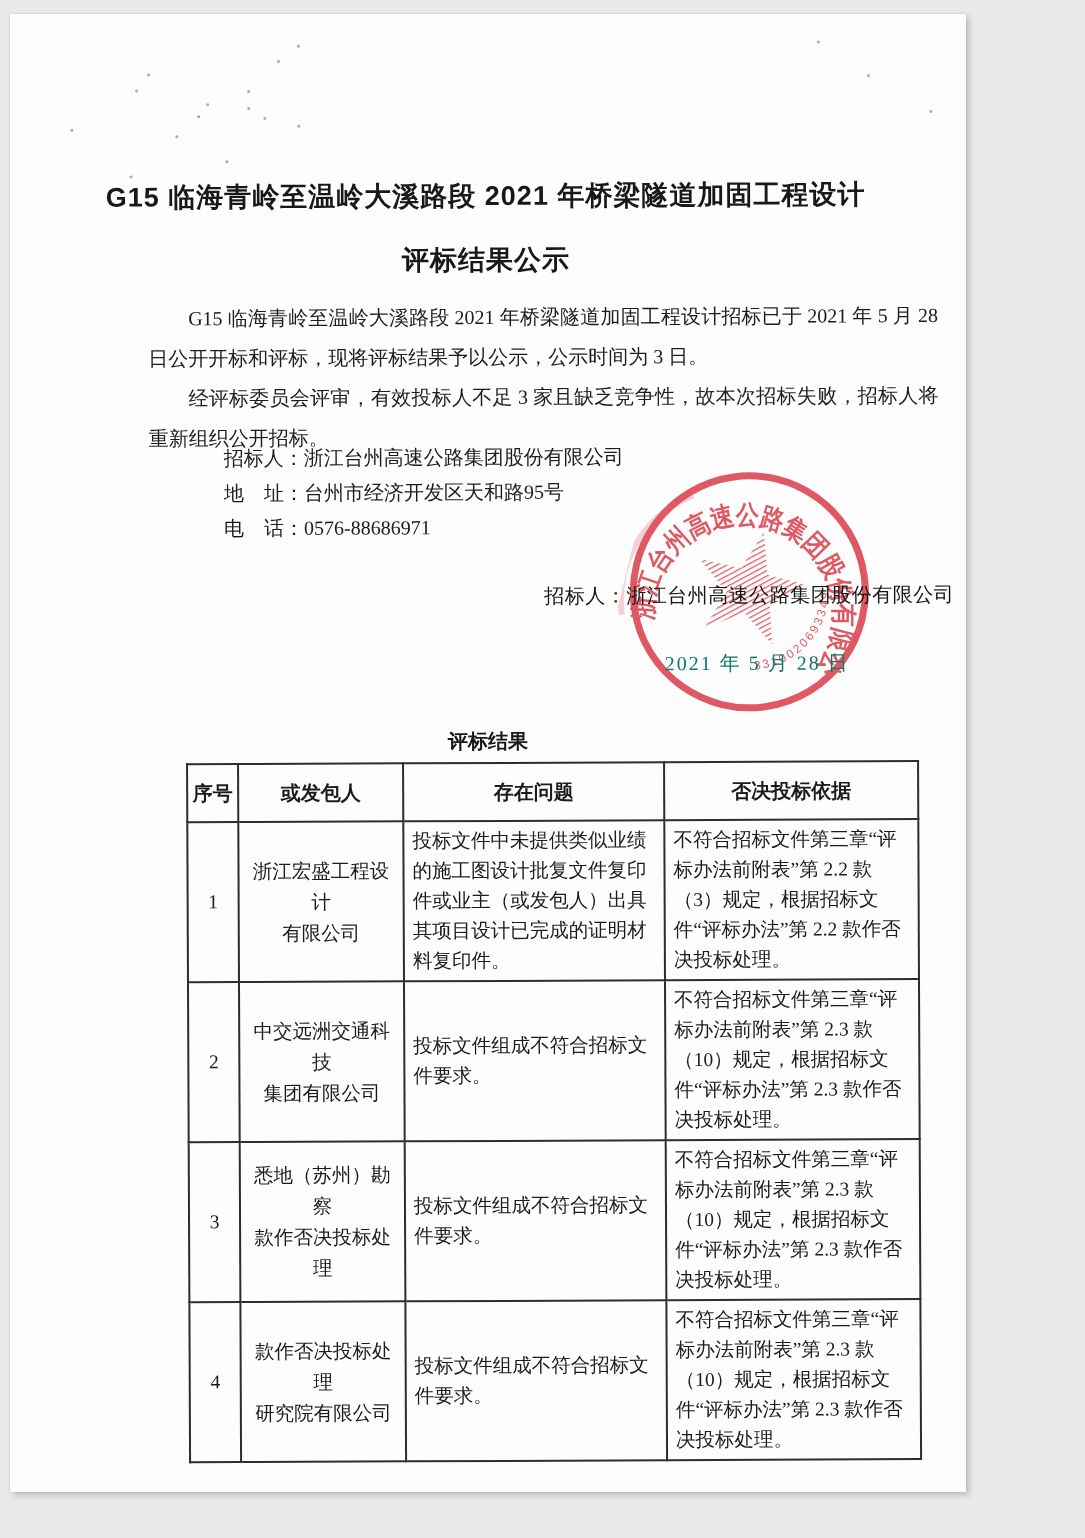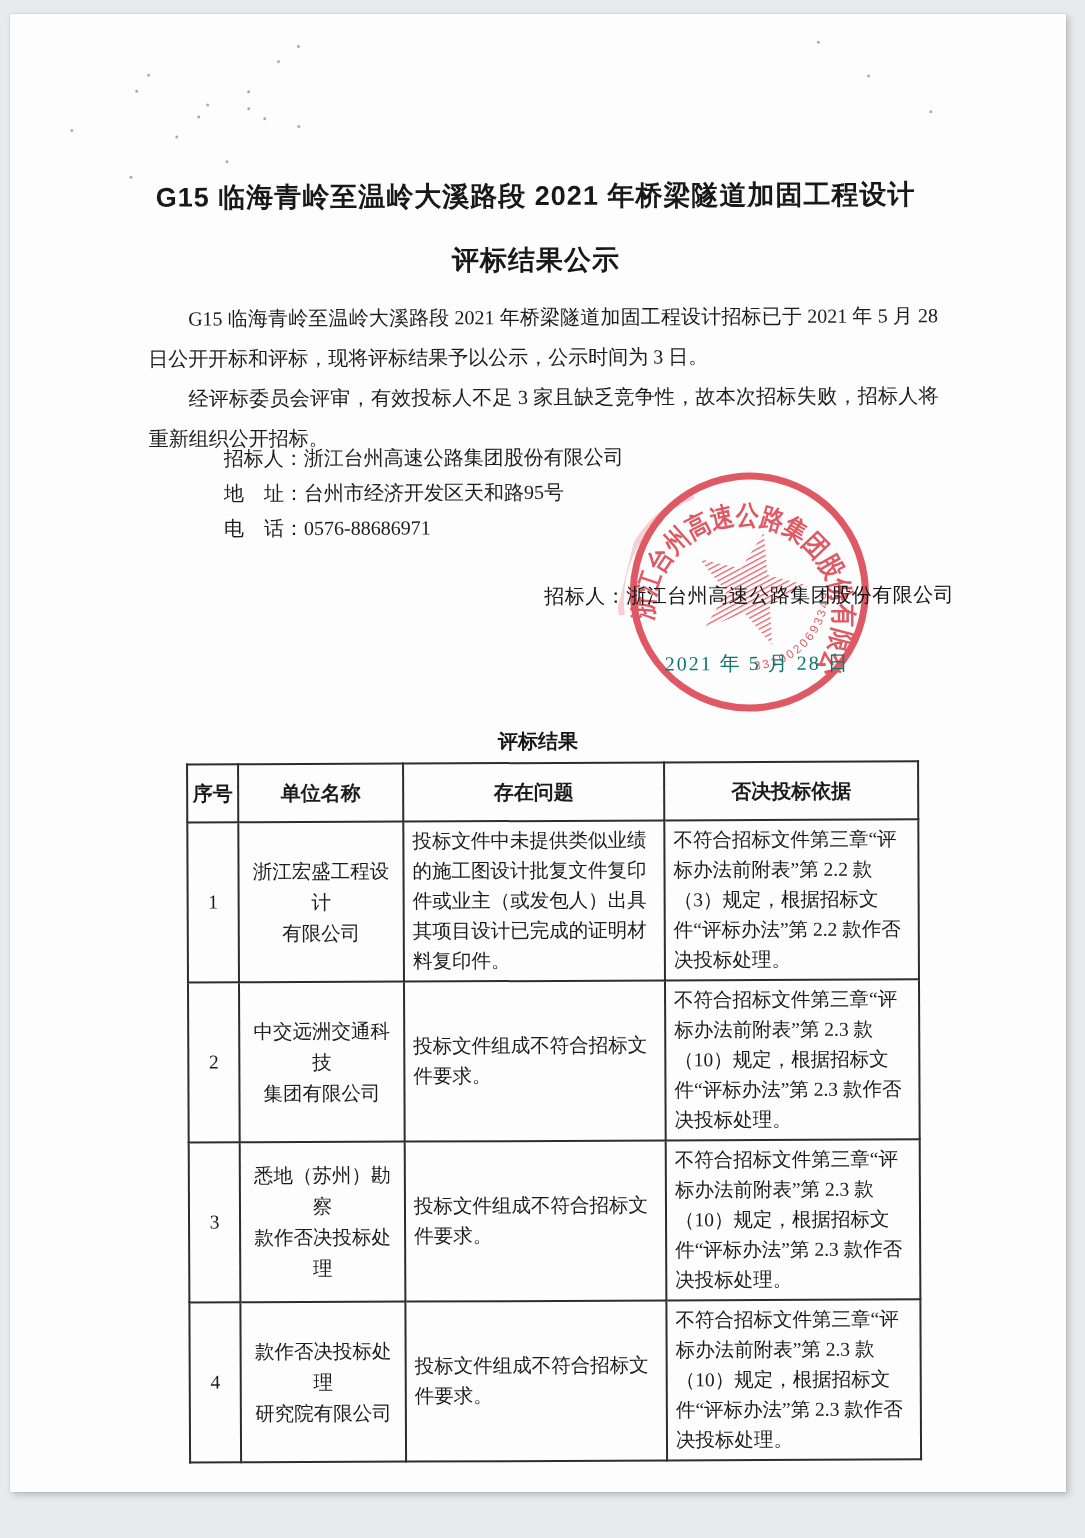--- a/index.html
+++ b/index.html
@@ -3,21 +3,21 @@
 <meta charset="utf-8">
 <style>
   html,body{margin:0;padding:0;}
   body{
     width:1085px;height:1538px;position:relative;overflow:hidden;
     background:#e9eaec;
     font-family:"Liberation Serif","DejaVu Serif",serif;
     color:#1f1f1f;
   }
   .page{
-    position:absolute;left:10px;top:14px;width:1056px;height:1478px;
+    position:absolute;left:10px;top:14px;width:956px;height:1478px;
     background:#fdfdfd;
     box-shadow:3px 3px 7px rgba(0,0,0,0.20), 0 0 1px rgba(0,0,0,0.25);
   }
   .content{position:absolute;inset:0;transform:rotate(-0.25deg);}
   .speck{position:absolute;width:3px;height:3px;border-radius:50%;background:rgba(70,70,70,.45);}
   .title{
     position:absolute;left:0;width:100%;text-align:center;
     font-family:"Liberation Sans","DejaVu Sans",sans-serif;
     font-weight:bold;font-size:27px;letter-spacing:1px;color:#181818;
   }
@@ -142,21 +142,21 @@
     <table class="results">
       <colgroup>
           <col class="c1">
           <col class="c2">
           <col class="c3">
           <col class="c4">
         </colgroup>
       <thead>
         <tr>
           <th>序号</th>
-          <th>单位名称</th>
+          <th>或发包人</th>
           <th>存在问题</th>
           <th>否决投标依据</th>
         </tr>
       </thead>
       <tbody>
         <tr class="r1">
           <td class="c-no">1</td>
           <td class="c-company">浙江宏盛工程设计
 有限公司</td>
           <td class="c-problem">投标文件中未提供类似业绩的施工图设计批复文件复印件或业主（或发包人）出具其项目设计已完成的证明材料复印件。</td>

